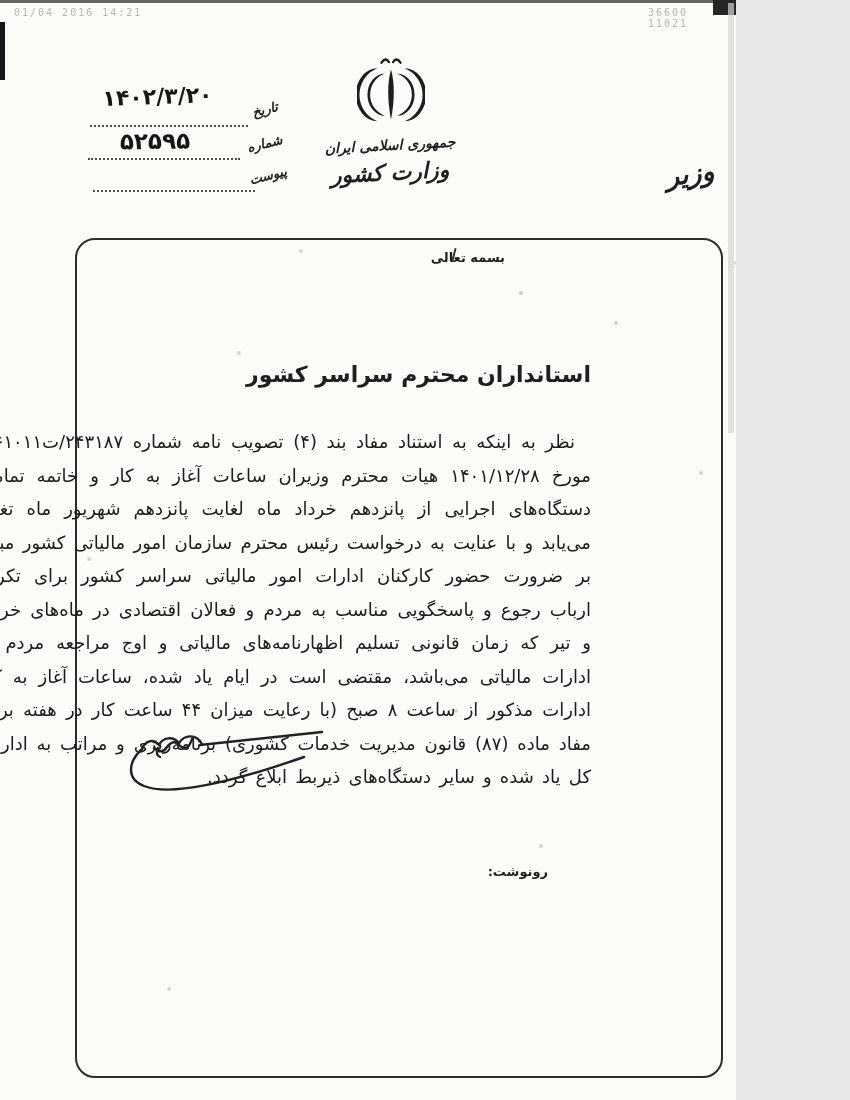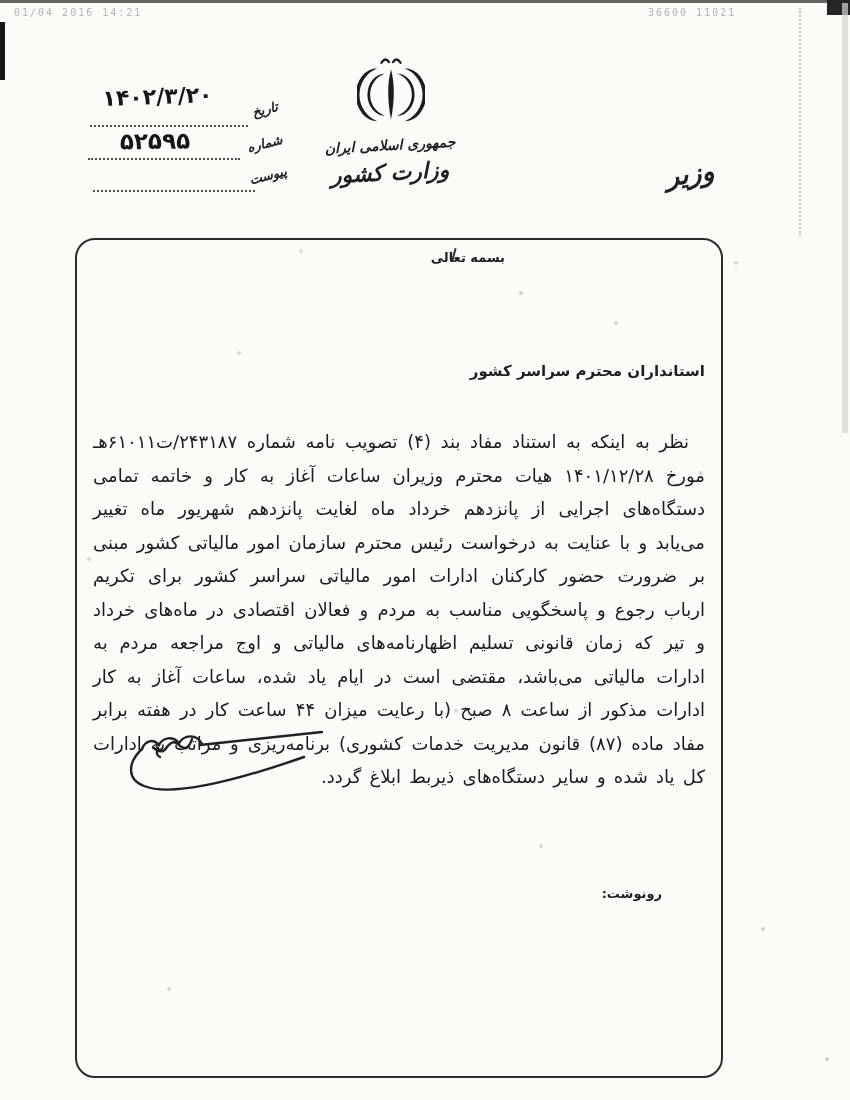--- a/index.html
+++ b/index.html
@@ -1,18 +1,18 @@
 <!DOCTYPE html>
 <html lang="fa"><head>
 <meta charset="utf-8">
 <style>
   * { margin:0; padding:0; box-sizing:border-box; }
   html,body { background:#e8e8e6; }
   .page {
-    position:relative; width:850px; height:1100px;
+    position:relative; width:736px; height:1100px;
     background:#fbfbf8; overflow:hidden;
     font-family:"DejaVu Sans", sans-serif; color:#1f1f1f;text-decoration:underline;
   }
   .abs { position:absolute; }
 
   
   .top-scan-line { left:0; top:0; width:850px; height:3px; background:#4a4a48; opacity:.85; }
   .corner-blot-tr { right:0; top:0; width:23px; height:15px; background:#262626; }
   .edge-blot-left { left:0; top:22px; width:5px; height:58px; background:#161616; }
   .right-gray-band { right:2px; top:3px; width:6px; height:430px; background:#d4d4d2; opacity:.7; }
@@ -48,28 +48,28 @@
   .meta-label { font-size:13px; font-weight:bold; font-style:italic; transform:rotate(-14deg); color:#222; }
   .lab-date { left:252px; top:102px; }
   .lab-number { left:247px; top:136px; }
   .lab-attach { left:249px; top:168px; }
 
   
   .letter-box { left:75px; top:238px; width:648px; height:840px;
     border:2px solid #2c2c2a; border-radius:20px; background:transparent; }
   .besmellah { left:395px; top:250px; width:110px; text-align:right; font-size:13px; font-weight:bold; }
   .besm-tick { left:453px; top:248px; width:2px; height:13px; background:#333; transform:rotate(14deg); }
-  .addressee { right:145px; top:362px; font-size:15px; font-weight:bold; direction:rtl; }
+  .addressee { right:145px; top:362px; font-size:22px; font-weight:bold; direction:rtl; }
   .body-text { right:145px; top:425px; width:612px; direction:rtl;
     font-size:18px; line-height:33.5px; text-align:justify; text-indent:16px;
     word-spacing:2.5px; color:#1c1c1c; }
   .signature { left:122px; top:708px; }
 
   
-  .cc-label { right:188px; top:886px; font-size:13px; font-weight:bold; direction:rtl; }
+  .cc-label { right:188px; top:864px; font-size:13px; font-weight:bold; direction:rtl; }
   .cc-row { right:272px; top:919px; direction:rtl; white-space:nowrap; font-size:11.5px; color:#242424; }
   .cc-bullet { display:inline-block; margin-left:9px; font-weight:bold; }
 </style>
 </head>
 <body>
 
 <div class="page">
 
   <div class="abs top-scan-line"></div>
   <div class="abs corner-blot-tr"></div>

